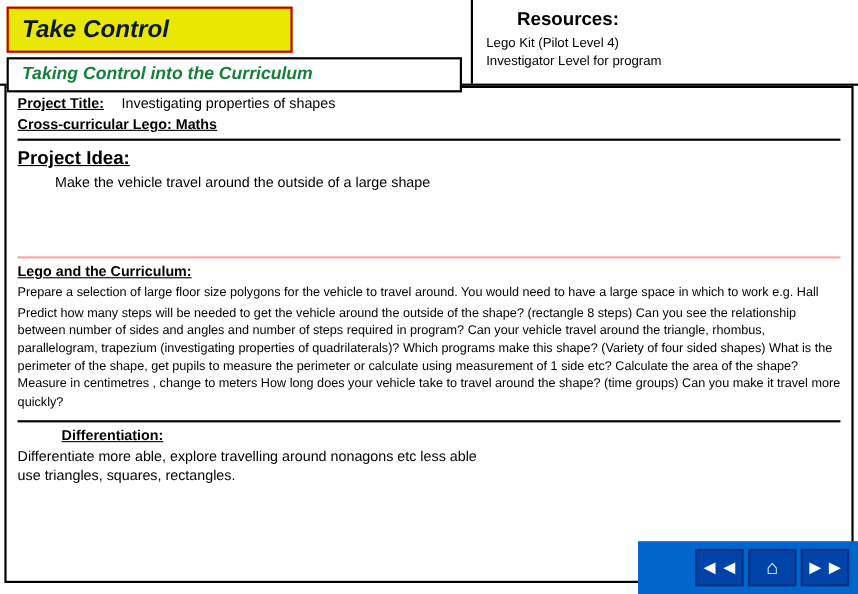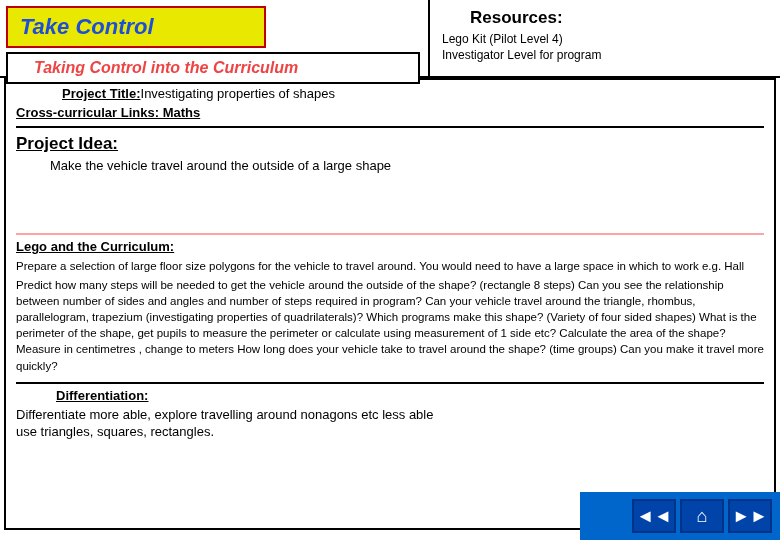--- a/index.html
+++ b/index.html
@@ -26,34 +26,34 @@
       border-right: 2px solid #000;
     }
 
     .take-control-banner {
       background: #e8e800;
       border: 2px solid #c00000;
       padding: 6px 12px;
       margin: 6px 8px 4px 6px;
       font-size: 22px;
       font-weight: bold;
-      color: #1d4ed8;
+      color: #0f172a;
       font-style: italic;
       display: inline-block;
       width: 260px;
     }
 
     .taking-control-subtitle {
       background: #fff;
       border: 2px solid #000;
-      padding: 5px 26px;
+      padding: 5px 12px;
       margin: 0px 8px 6px 6px;
       font-size: 16px;
       font-weight: bold;
-      color: #ef4444;
+      color: #15803d;
       font-style: italic;
     }
 
     .header-right {
       flex: 1;
       padding: 8px 12px;
     }
 
     .resources-title {
       font-size: 17px;
@@ -64,22 +64,21 @@
 
     .resource-item {
       font-size: 12px;
       margin-bottom: 2px;
     }
 
     .project-title-row {
       display: flex;
       align-items: flex-end;
       margin-bottom: 4px;
-      gap: 0;
-      margin-left: 46px;
+      gap: 16px;
     }
 
     .label-underline {
       font-weight: bold;
       text-decoration: underline;
       font-size: 13px;
     }
 
     .cross-curricular {
       font-weight: bold;
@@ -199,21 +198,21 @@
 </div>
 
 <div class="content-wrapper">
   <div class="inner-content">
 
     <div class="project-title-row">
       <span class="label-underline">Project Title:</span>
       <span>Investigating properties of shapes</span>
     </div>
 
-    <div class="cross-curricular">Cross-curricular Links: Maths</div>
+    <div class="cross-curricular">Cross-curricular Lego: Maths</div>
 
     <div class="section-divider"></div>
 
     <div class="project-idea-label">Project Idea:</div>
     <div class="project-idea-text">Make the vehicle travel around the outside of a large shape</div>
 
     <div class="lego-section">
       <div class="lego-label">Lego and the Curriculum:</div>
       <div class="lego-text">Prepare a selection of large floor size polygons for the vehicle to travel around. You would need to have a large space in which to work e.g. Hall</div>
       <div class="lego-text">Predict how many steps will be needed to get the vehicle around the outside of the shape? (rectangle 8 steps) Can you see the relationship between number of sides and angles and number of steps required in program? Can your vehicle travel around the triangle, rhombus, parallelogram, trapezium (investigating properties of quadrilaterals)? Which programs make this shape? (Variety of four sided shapes) What is the perimeter of the shape, get pupils to measure the perimeter or calculate using measurement of 1 side etc? Calculate the area of the shape? Measure in centimetres , change to meters How long does your vehicle take to travel around the shape? (time groups) Can you make it travel more quickly?</div>

